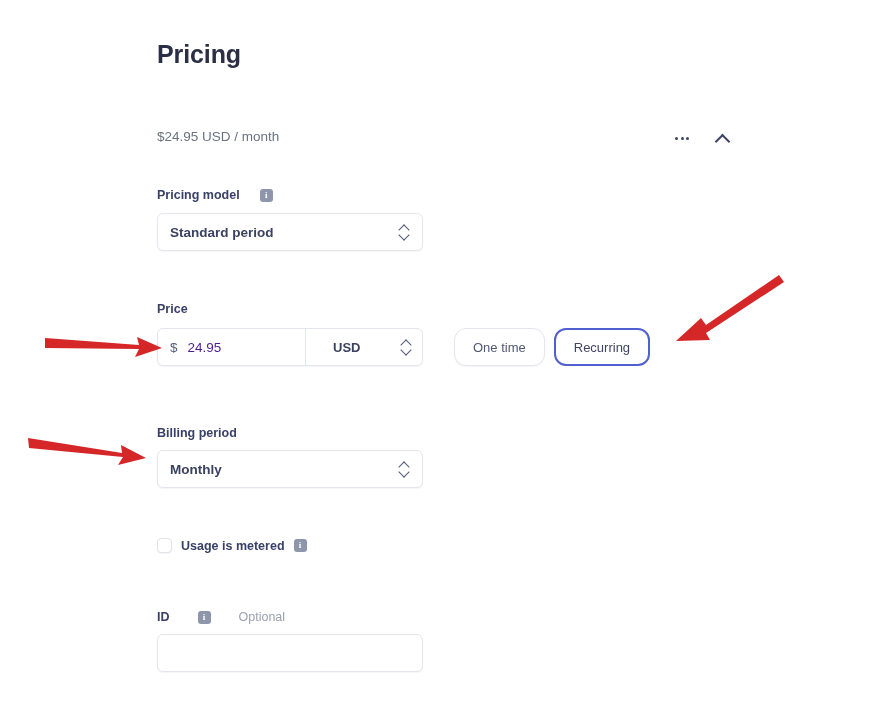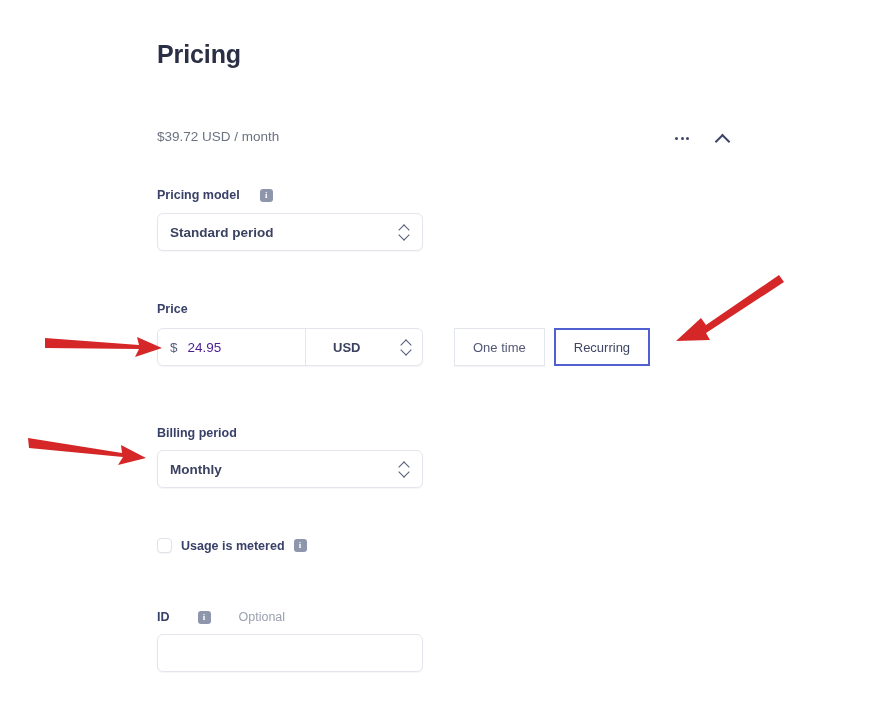--- a/index.html
+++ b/index.html
@@ -225,21 +225,21 @@
   }
   .toggle-btn {
     box-sizing: border-box;
     height: 38px;
     padding: 0 18px;
     display: flex;
     align-items: center;
     justify-content: center;
     background: #ffffff;
     border: 1px solid #e3e6ec;
-    border-radius: 0;
+    border-radius: 12px;
     box-shadow: 0 1px 1px rgba(20, 25, 60, 0.045);
     font-size: 13px;
     color: #505874;
     cursor: pointer;
     white-space: nowrap;
   }
   .toggle-btn.selected {
     border: 2px solid #5060d0;
     color: #3f4663;
     box-shadow: none;
@@ -300,21 +300,21 @@
     height: 708px;
     pointer-events: none;
   }
 </style>
 </head>
 <body>
 
 <div class="page-title">Pricing</div>
 
 <div class="summary-row">
-  <div class="summary-text">$39.72 USD / month</div>
+  <div class="summary-text">$24.95 USD / month</div>
 
   <div class="row-actions">
     <div class="icon-btn more">
       <span class="dots">
         <i></i>
           <i></i>
           <i></i>
       </span>
     </div>
     <div class="icon-btn collapse">

